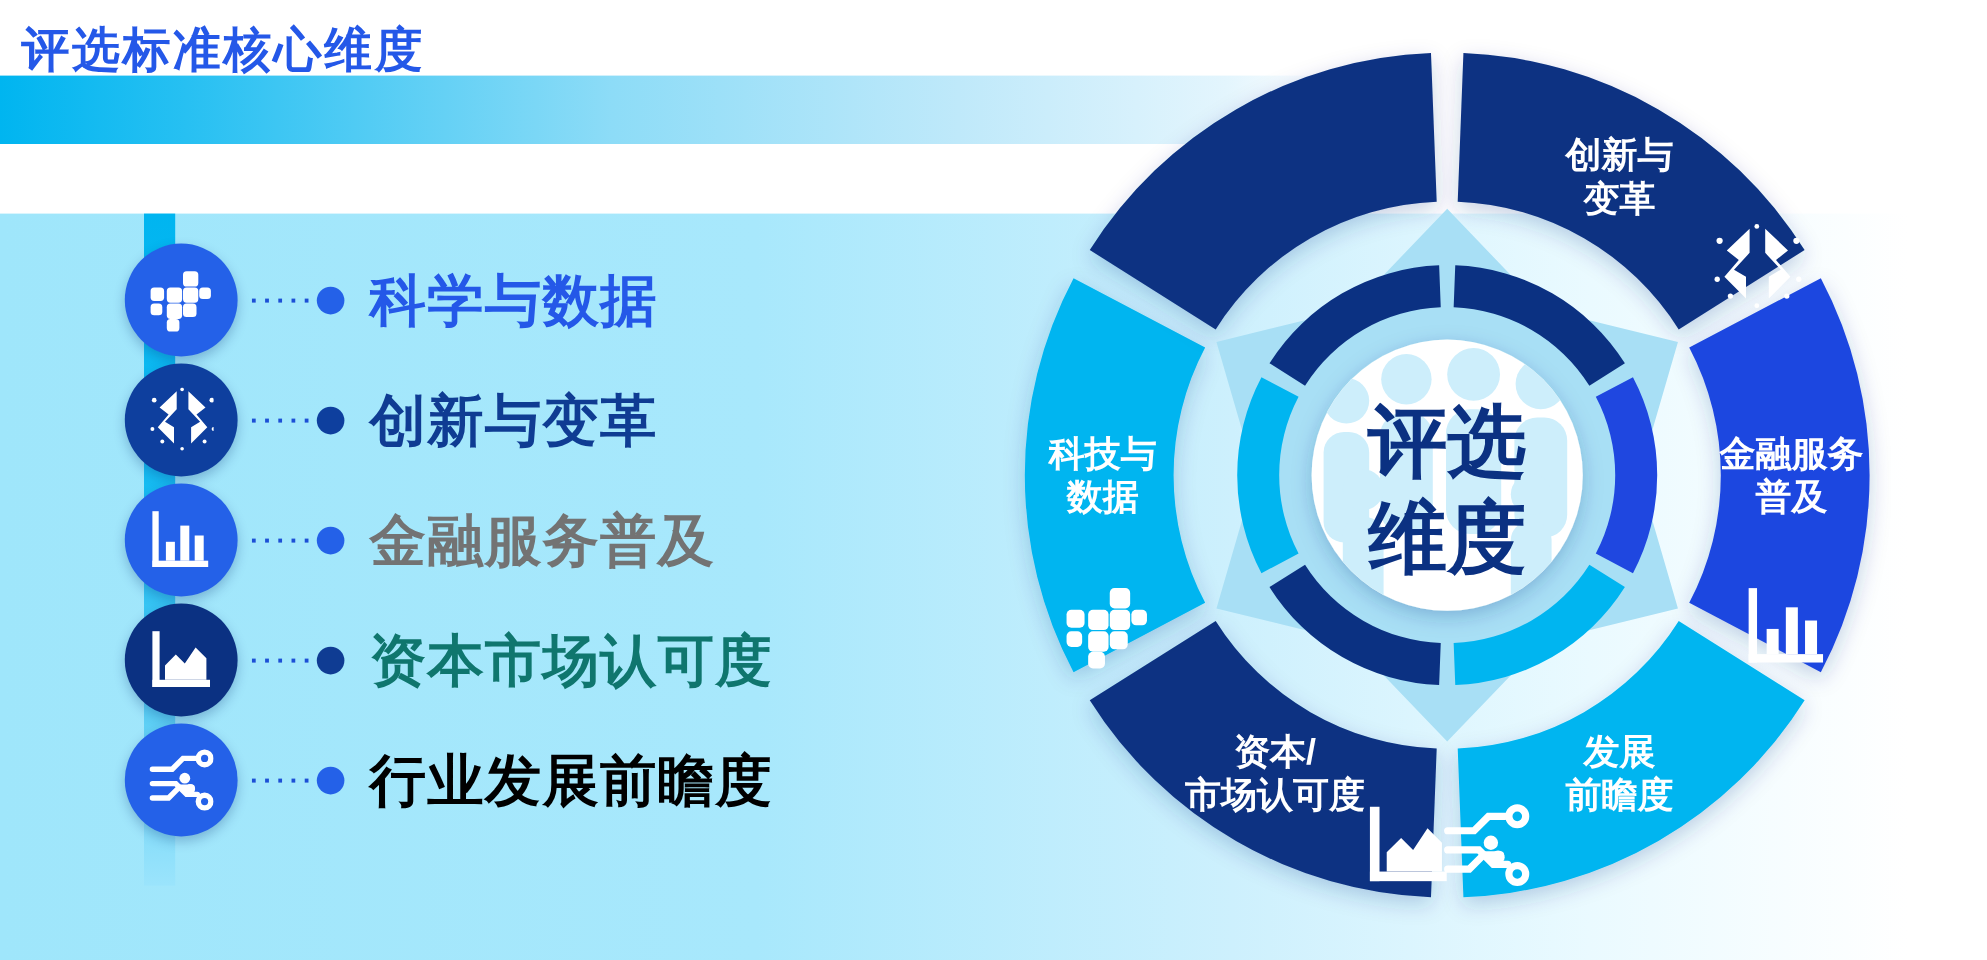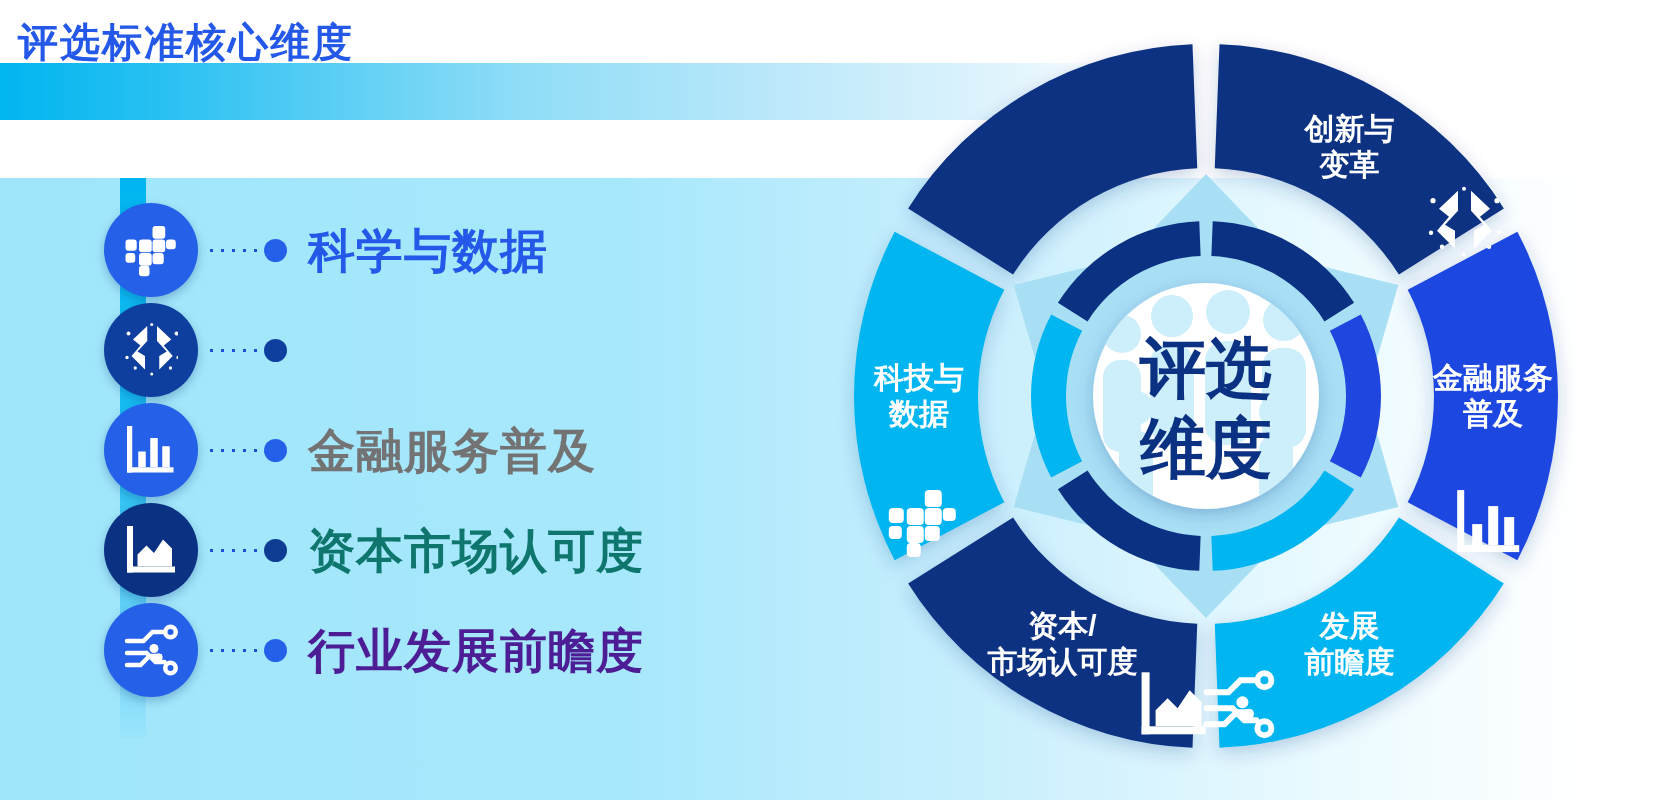--- a/index.html
+++ b/index.html
@@ -114,20 +114,21 @@
             <circle cx="72" cy="46" r="2.2"></circle>
         <circle cx="15" cy="60" r="2.2"></circle>
             <circle cx="62" cy="60" r="2.2"></circle>
         <circle cx="37" cy="2" r="2.0"></circle>
             <circle cx="37" cy="68" r="2.0"></circle>
       </g>
         </svg>
      </div>
      <div class="dot-leader"></div>
      <div class="bullet" style="background:#0e3f9e"></div>
+     <div class="row-label" style="color:#0f3c93">创新与变革</div>
     </div>
     <div class="list-row">
       <div class="icon-badge" style="background:#2461e8">
         <svg viewBox="0 0 72 72">
           <g fill="#ffffff">
         <rect x="4" y="4" width="7" height="62"></rect>
         <rect x="4" y="59" width="62" height="7"></rect>
         <rect x="19" y="38" width="10" height="21"></rect>
         <rect x="35" y="20" width="10" height="39"></rect>
         <rect x="51" y="31" width="10" height="28"></rect>
@@ -163,21 +164,21 @@
         <circle cx="62" cy="60" r="7"></circle>
       </g>
       <g fill="#ffffff">
             <circle cx="40" cy="34" r="6"></circle>
             <circle cx="46" cy="46" r="5.5"></circle>
           </g>
         </svg>
      </div>
      <div class="dot-leader"></div>
      <div class="bullet" style="background:#2461e8"></div>
-     <div class="row-label" style="color:#4c1d95">行业发展前瞻度</div>
+     <div class="row-label" style="color:#000000">行业发展前瞻度</div>
     </div>
   </div>
 
 <div id="donut-wrap">
   <svg id="donut-svg" viewBox="0 0 740 760">
     <defs>
       <filter id="softshadow" x="-30%" y="-30%" width="160%" height="160%">
         <feDropShadow dx="0" dy="6" stdDeviation="9" flood-color="#0b3182" flood-opacity="0.22"></feDropShadow>
       </filter>
       <filter id="centshadow" x="-40%" y="-40%" width="180%" height="180%">

